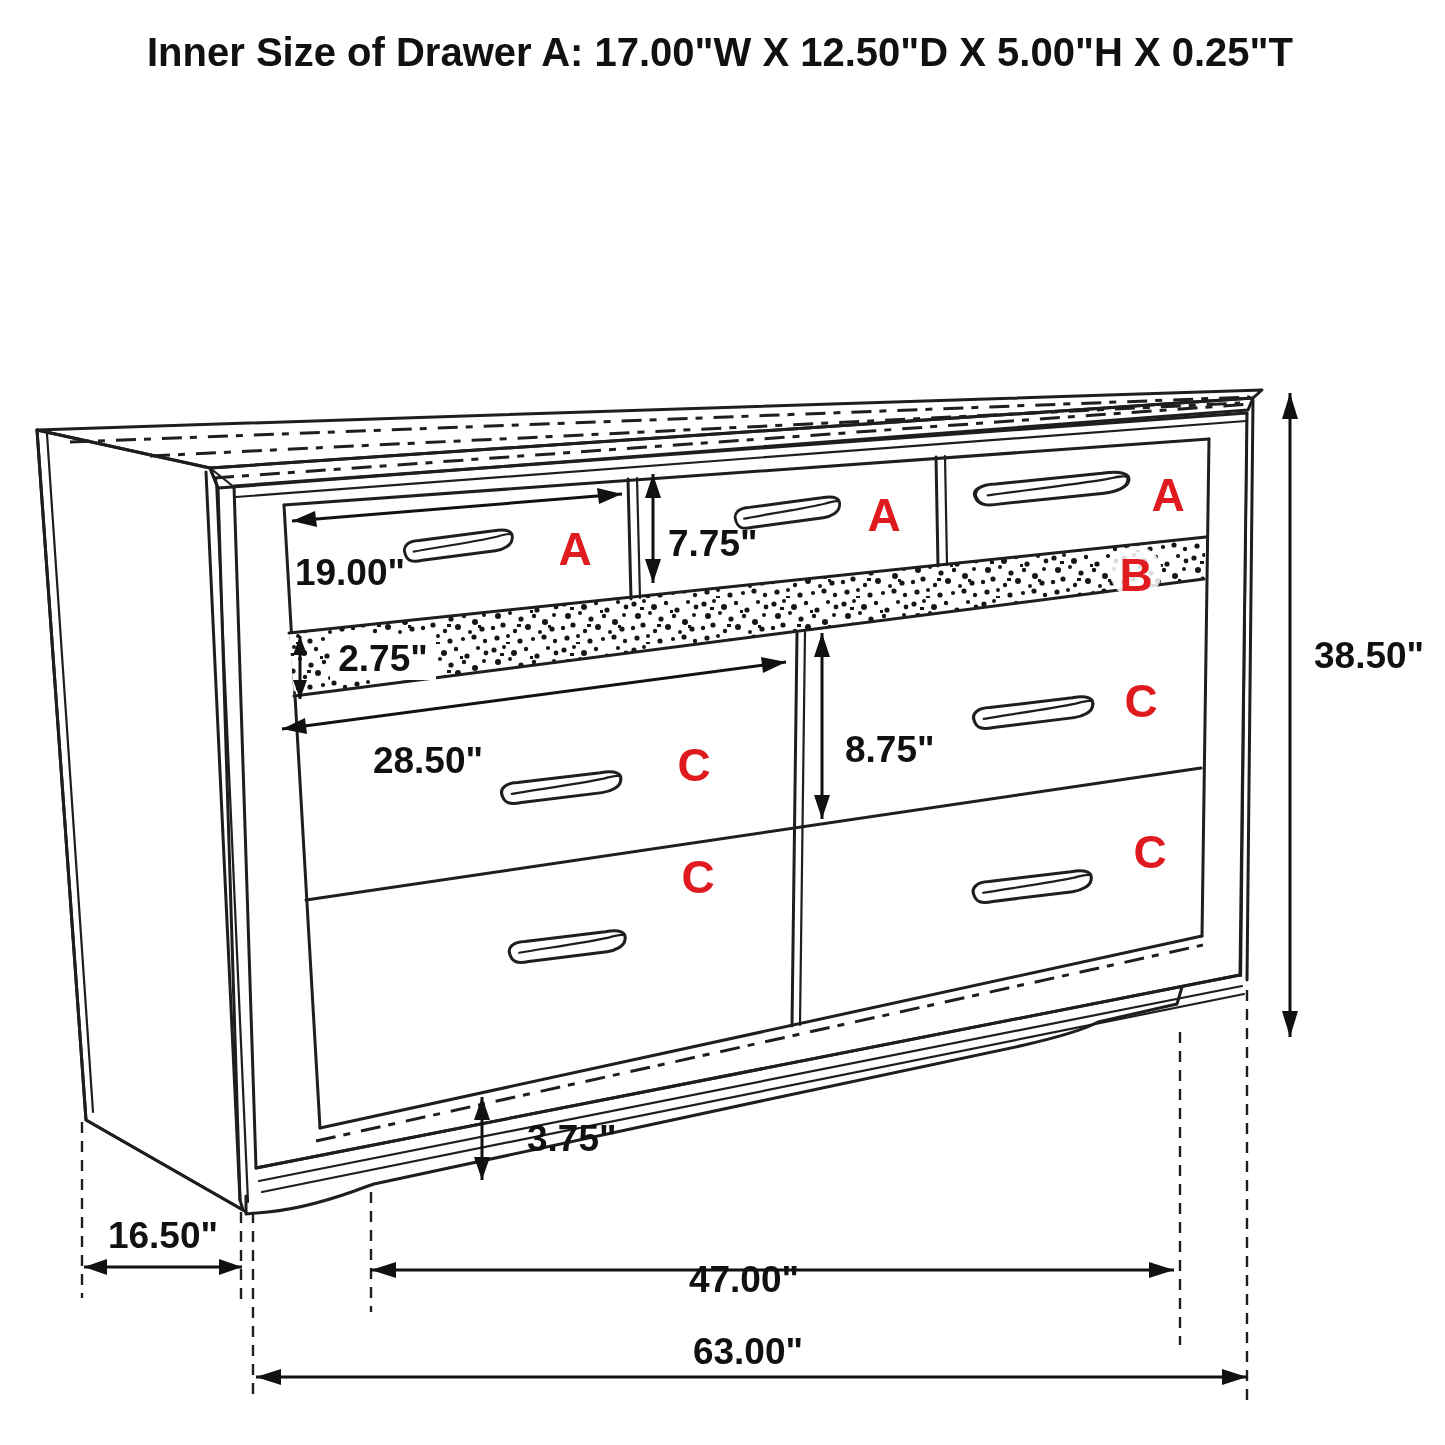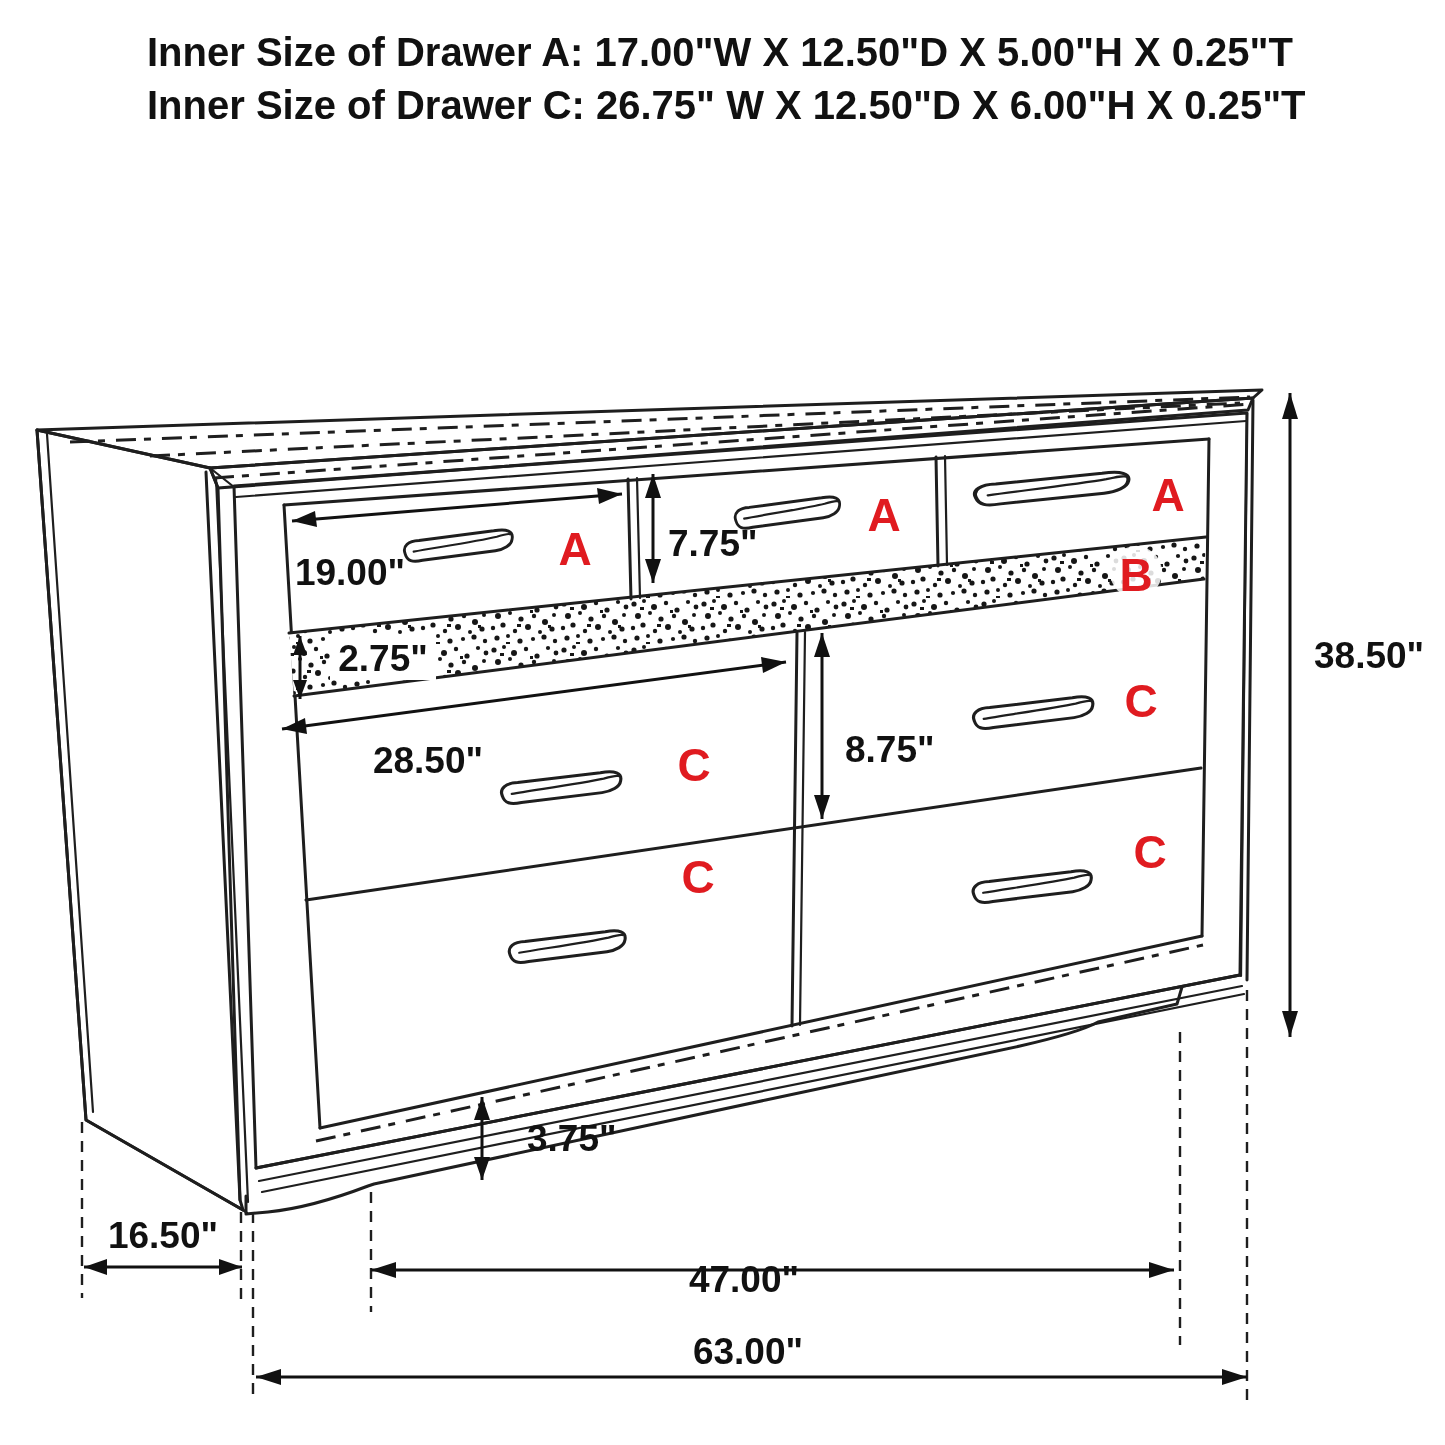--- a/index.html
+++ b/index.html
@@ -18,21 +18,20 @@
   .lettertxt{font-family:"Liberation Sans", sans-serif;font-weight:bold;font-size:46px;}
   .white{fill:#ffffff;stroke:none;}
 </style>
 </head>
 <body>
 
 <div class="stage">
 
   <div class="hdr">
     <div>Inner Size of Drawer A: 17.00"W X 12.50"D X 5.00"H X 0.25"T</div>
-    <div>Inner Size of Drawer C: 26.75" W X 12.50"D X 6.00"H X 0.25"T</div>
   </div>
 
   <svg width="1445" height="1445" viewBox="0 0 1445 1445">
     <defs>
       <pattern id="spk" patternUnits="userSpaceOnUse" width="70" height="46">
         <rect width="70" height="46" fill="#ffffff"></rect>
         <g fill="#161616">
           <circle cx="4" cy="6" r="2.6"></circle>
             <circle cx="14" cy="3" r="2"></circle>
             <circle cx="24" cy="9" r="3"></circle>

